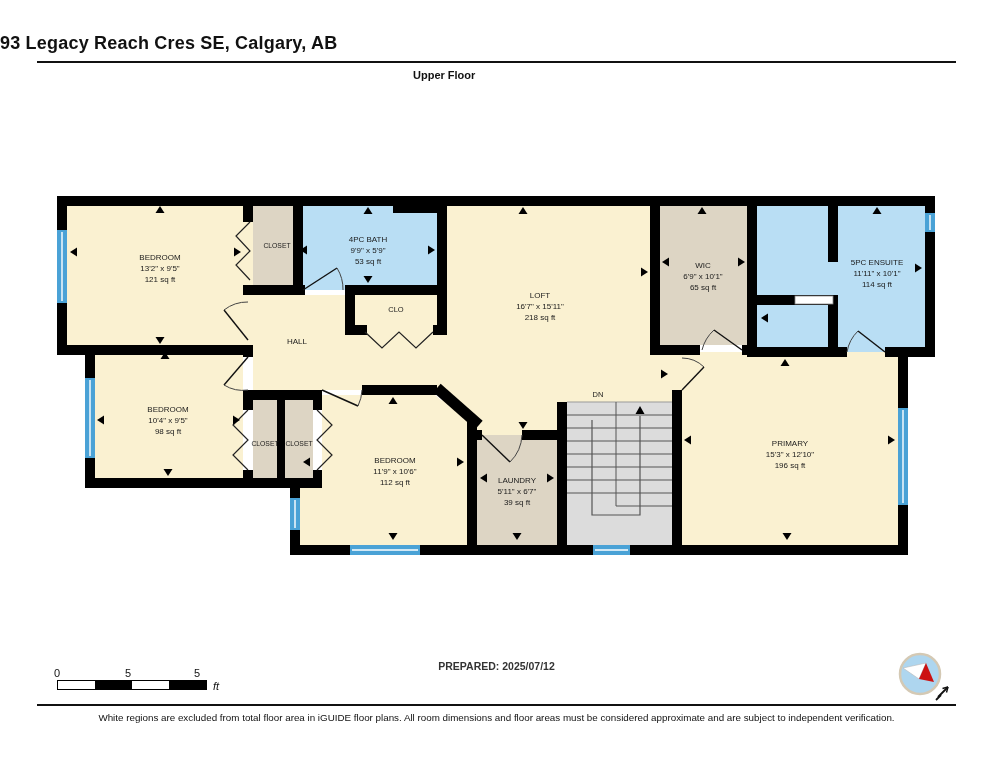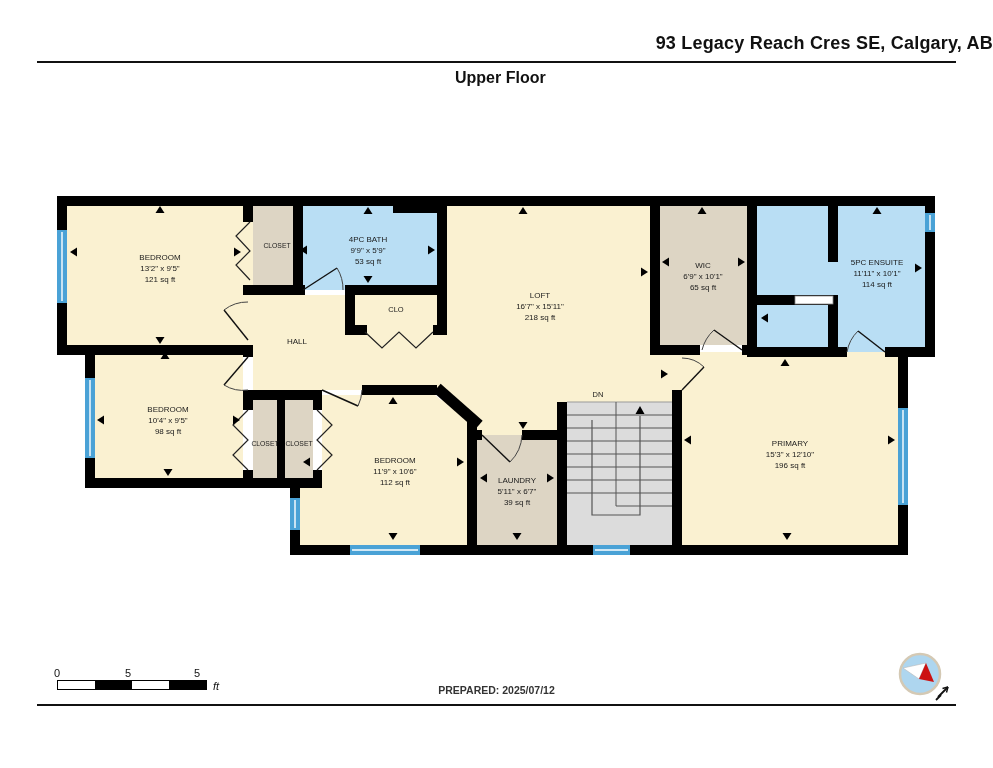--- a/index.html
+++ b/index.html
@@ -1,23 +1,23 @@
 <!DOCTYPE html>
 <html><head>
 <meta charset="utf-8">
 <style>
   html,body{margin:0;padding:0;background:#fff;}
   .page{position:relative;width:993px;height:768px;background:#ffffff;overflow:hidden;
         font-family:"Liberation Sans", sans-serif;color:#111;outline:1px solid #c8c8c8;}
-  .title{position:absolute;top:33px;left:0;width:100%;text-align:right;
+  .title{position:absolute;top:33px;left:0;width:100%;text-align:left;
          font-size:18px;font-weight:bold;letter-spacing:.2px;}
   .rule{position:absolute;left:37px;width:919px;height:2px;background:#111;}
   .rule.top{top:61px;}
   .rule.bottom{top:704px;}
-  .floor-info{position:absolute;left:455px;top:69px;display:flex;gap:14px;font-size:16px;}
+  .floor-info{position:absolute;left:413px;top:69px;display:flex;gap:14px;font-size:11px;}
   .floor-info .floor-label{font-weight:bold;}
   .floor-info .areas div{line-height:16px;}
   svg.plan{position:absolute;left:0;top:0;}
   .wall{fill:#000;}
   .tread{stroke:#555;stroke-width:1;}
   .stair-edge{stroke:#999;stroke-width:1;}
   .guide{stroke:#555;stroke-width:1.2;fill:none;}
   .door-arc{stroke:#444;stroke-width:1;fill:none;}
   .door-panel{stroke:#111;stroke-width:1.4;fill:none;}
   .bifold{stroke:#222;stroke-width:1.2;fill:none;}
@@ -27,21 +27,21 @@
   .rlabel.small{font-size:6.8px;}
   .rlabel.mid{font-size:7.5px;}
   .scalebar{position:absolute;left:57px;top:667px;font-size:11px;}
   .scalebar .ticks{position:relative;height:13px;width:160px;}
   .scalebar .ticks span{position:absolute;top:0;}
   .scalebar .bar{width:148px;height:8px;border:1px solid #000;display:flex;}
   .scalebar .bar i{flex:1;}
   .scalebar .bar i:nth-child(1),.scalebar .bar i:nth-child(3){background:#fff;}
   .scalebar .bar i:nth-child(2),.scalebar .bar i:nth-child(4){background:#000;}
   .scalebar .ft{position:absolute;left:156px;top:13px;font-style:italic;}
-  .prepared{position:absolute;top:684px;left:0;width:100%;text-align:center;
+  .prepared{position:absolute;top:660px;left:0;width:100%;text-align:center;
             font-size:10.5px;font-weight:600;color:#333;}
   .compass{position:absolute;left:892px;top:648px;}
   .disclaimer{position:absolute;top:712px;left:0;width:100%;text-align:center;
               font-size:9.8px;color:#111;}
 </style>
 </head>
 <body>
 
 <div class="page">
 
@@ -331,14 +331,15 @@
     <polygon points="11,20 34,15 27,31" fill="#ffffff" stroke="#b9b9b9" stroke-width="0.6"></polygon>
     <polygon points="27,31 34,15 42,34" fill="#cc1111"></polygon>
     <g stroke="#111" stroke-width="1.8" fill="none">
       <path d="M46,49 L56,39"></path>
         <path d="M44,52 L49,47"></path>
       <path d="M56,39 L50.5,40.5 M56,39 L54.5,44.5" stroke-width="1.4"></path>
     </g>
   </svg>
 
   <div class="rule bottom"></div>
+  <div class="disclaimer">White regions are excluded from total floor area in iGUIDE floor plans. All room dimensions and floor areas must be considered approximate and are subject to independent verification.</div>
 
 </div>
 
 </body></html>

